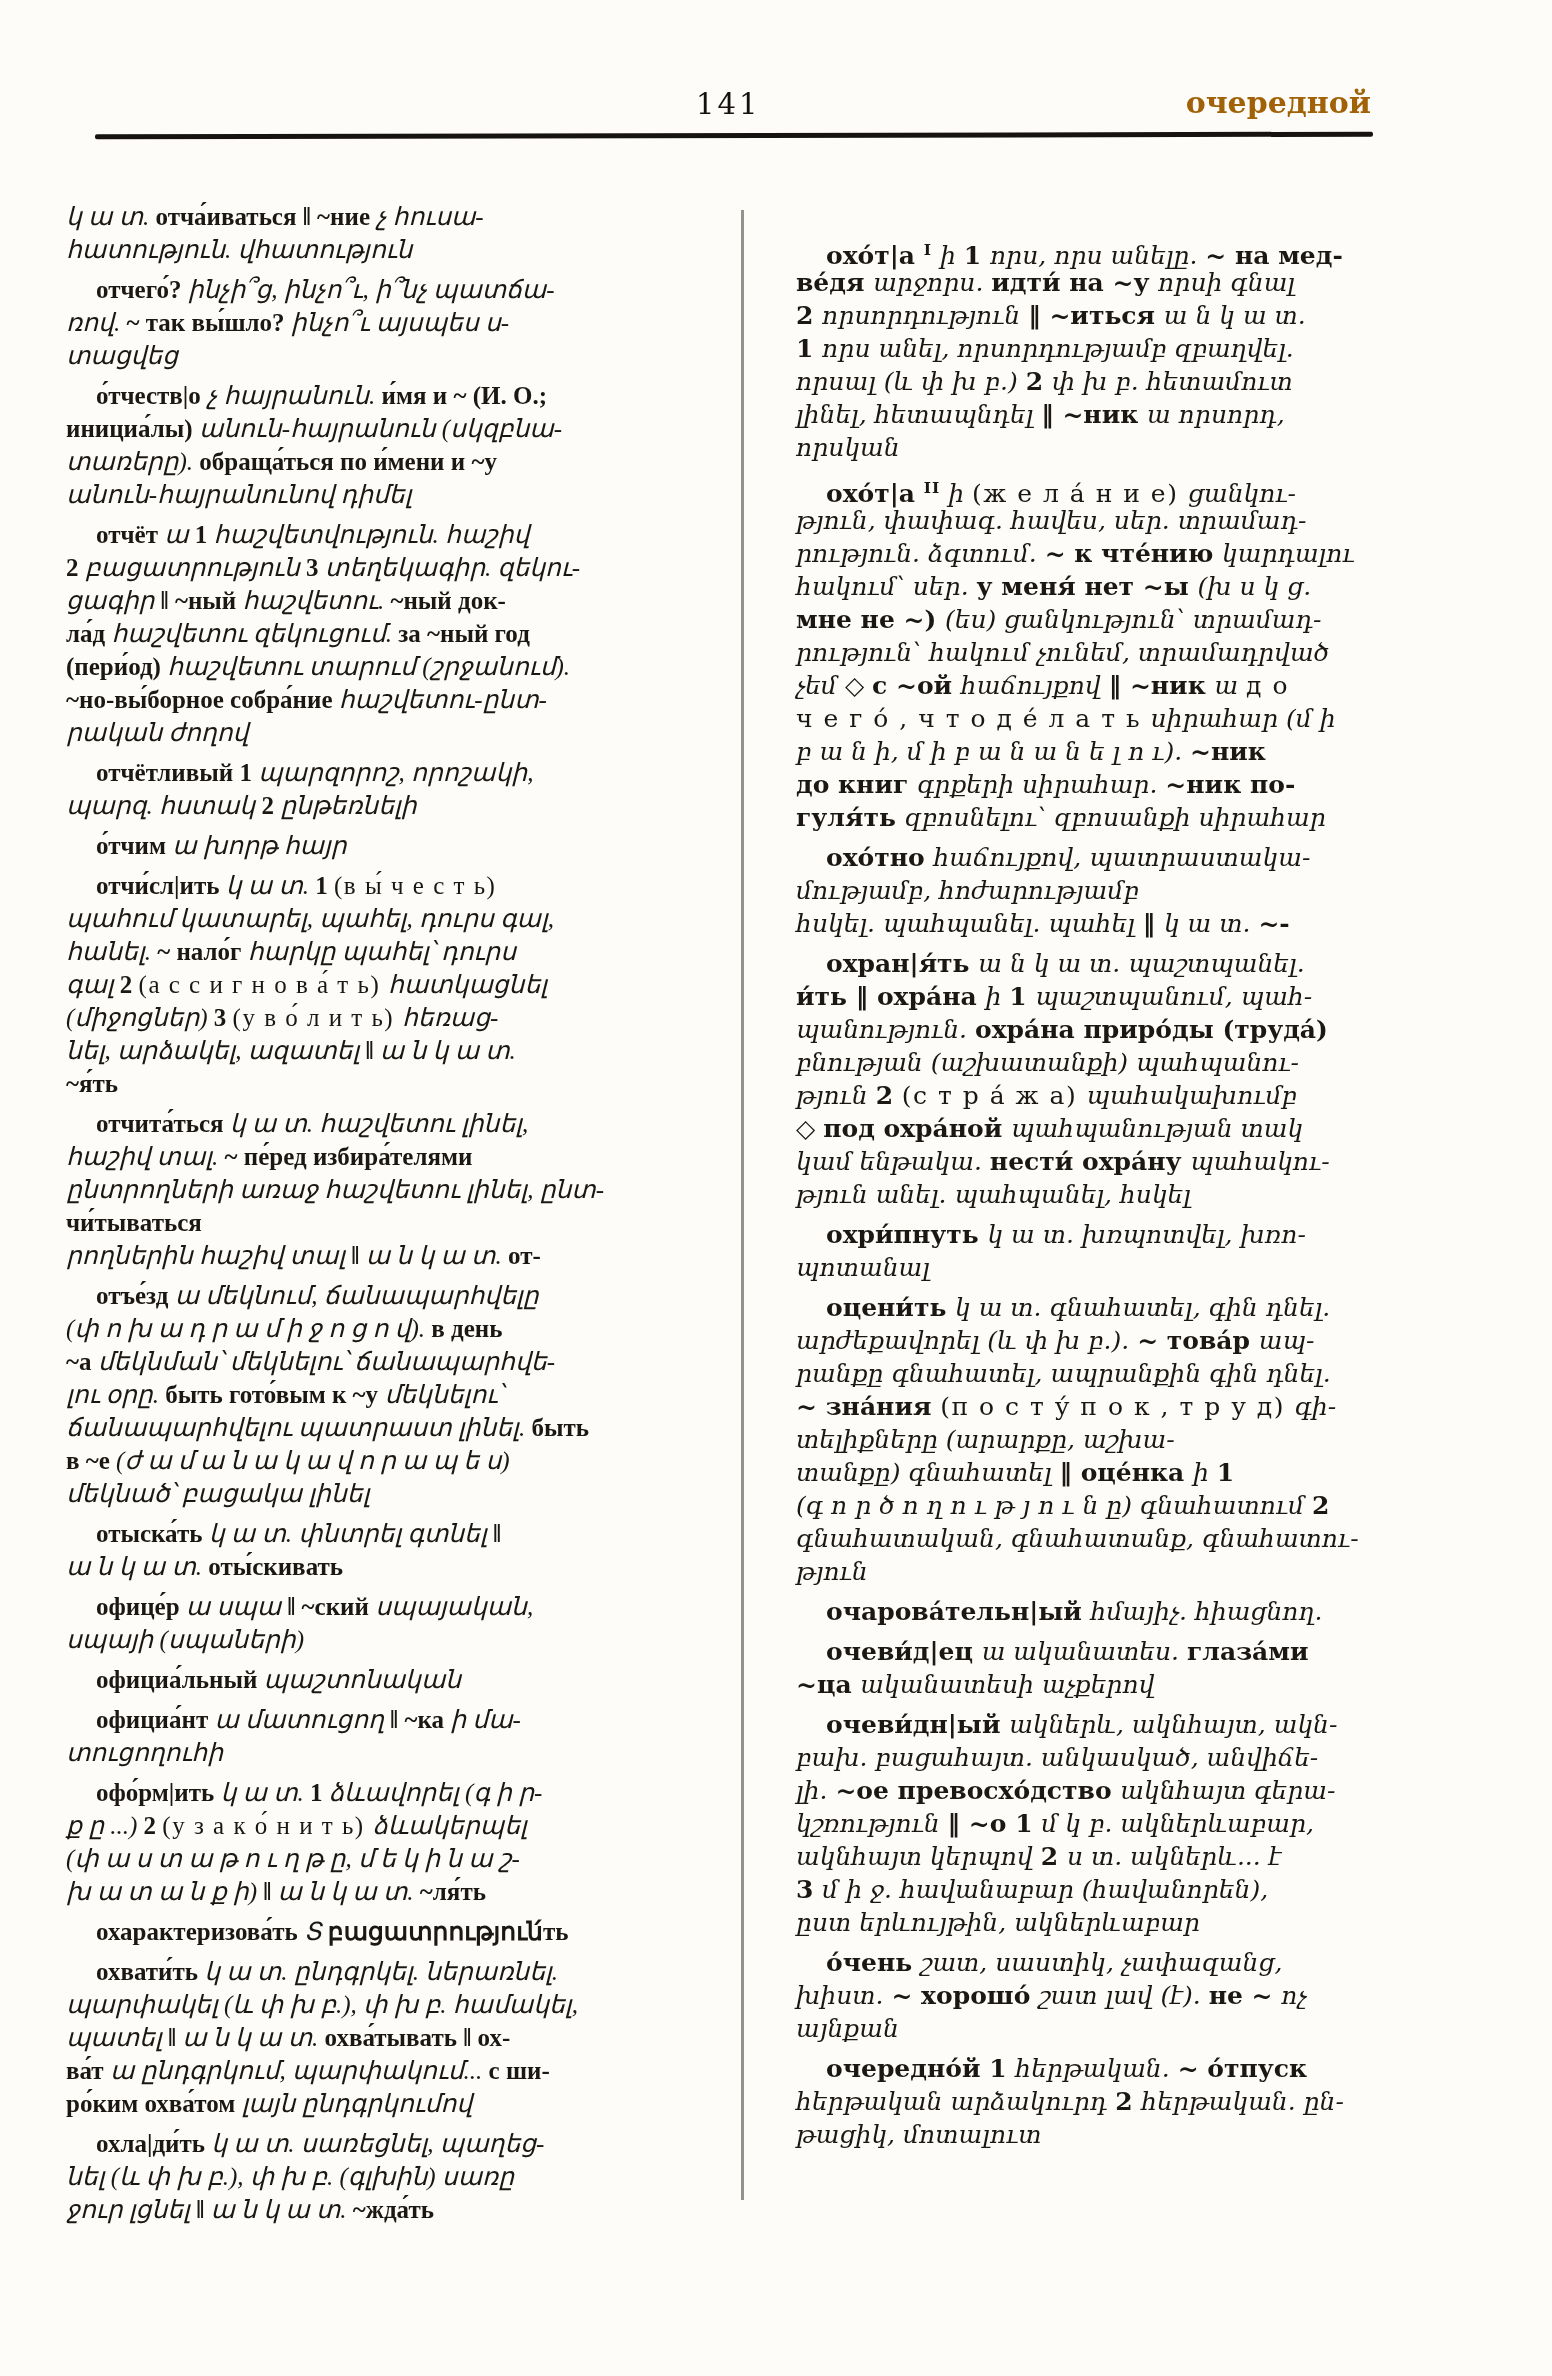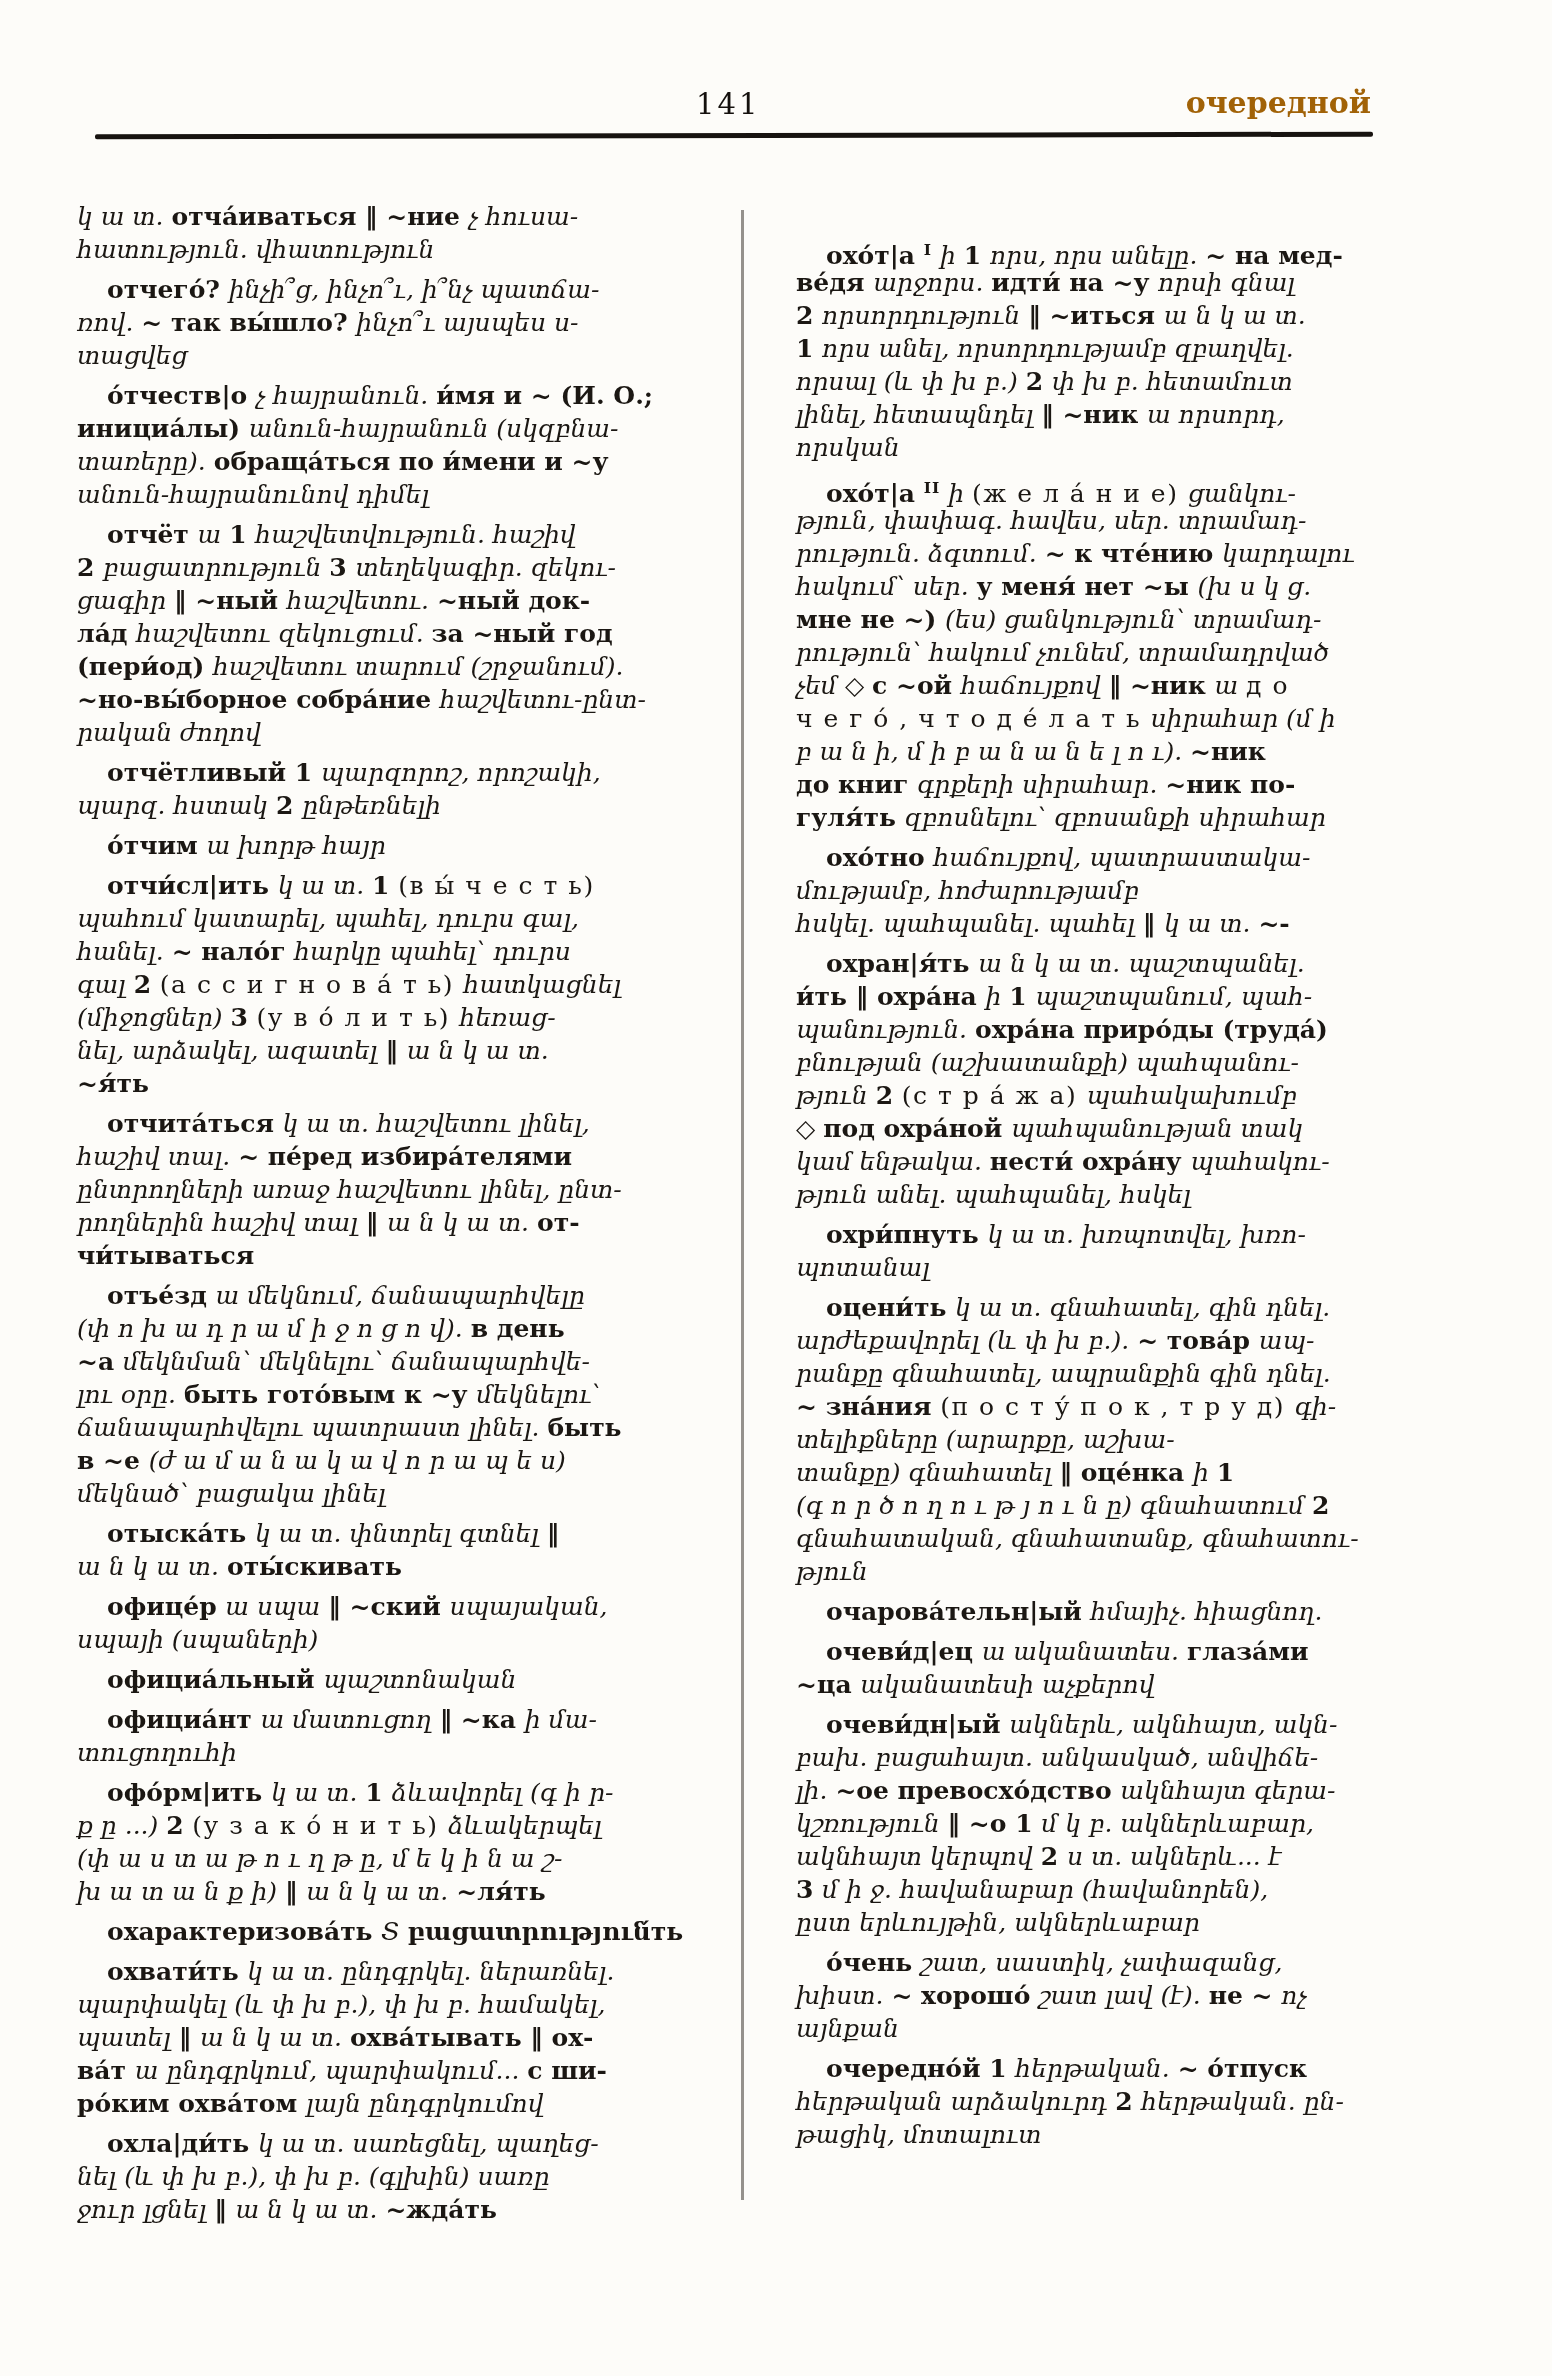--- a/index.html
+++ b/index.html
@@ -26,21 +26,21 @@
   }
   .gutter{
     position:absolute;left:741px;top:210px;width:3px;height:1990px;
     background:rgba(45,38,32,0.5);
   }
   .col{
     position:absolute;top:200px;
     font-size:25px;line-height:33px;
     white-space:nowrap;color:#1b1713;
   }
-  #col-left{left:77px;width:642px;}
+  #col-left{left:66px;width:642px;font-family:Liberation Serif, serif;}
   #col-right{left:796px;width:604px;margin-top:33px;}
   .line{height:33px;}
   .line.para{padding-left:30px;margin-top:7px;}
   .line.para:first-child{margin-top:0;}
   .run-b{font-weight:bold;font-style:normal;}
   .run-i{font-style:italic;}
   .run-s{font-weight:normal;letter-spacing:1.5px;}
   .run-u{font-weight:bold;font-size:0.62em;vertical-align:super;letter-spacing:1px;}
 </style>
 </head>
@@ -74,22 +74,22 @@
       <div class="line para"><span class="run-b">отчи́сл|ить </span><span class="run-i">կ ա տ. </span><span class="run-b">1 </span><span class="run-s">(в ы́ ч е с т ь)</span></div>
       <div class="line"><span class="run-i">պահում կատարել, պահել, դուրս գալ,</span></div>
       <div class="line"><span class="run-i">հանել. </span><span class="run-b">~ нало́г </span><span class="run-i">հարկը պահել՝ դուրս</span></div>
       <div class="line"><span class="run-i">գալ </span><span class="run-b">2 </span><span class="run-s">(а с с и г н о в а́ т ь) </span><span class="run-i">հատկացնել</span></div>
       <div class="line"><span class="run-i">(միջոցներ) </span><span class="run-b">3 </span><span class="run-s">(у в о́ л и т ь) </span><span class="run-i">հեռաց-</span></div>
       <div class="line"><span class="run-i">նել, արձակել, ազատել </span><span class="run-b">‖ </span><span class="run-i">ա ն կ ա տ.</span></div>
       <div class="line"><span class="run-b">~я́ть</span></div>
       <div class="line para"><span class="run-b">отчита́ться </span><span class="run-i">կ ա տ. հաշվետու լինել,</span></div>
       <div class="line"><span class="run-i">հաշիվ տալ. </span><span class="run-b">~ пе́ред избира́телями</span></div>
       <div class="line"><span class="run-i">ընտրողների առաջ հաշվետու լինել, ընտ-</span></div>
+      <div class="line"><span class="run-b">чи́тываться</span></div>
       <div class="line"><span class="run-i">րողներին հաշիվ տալ </span><span class="run-b">‖ </span><span class="run-i">ա ն կ ա տ. </span><span class="run-b">от-</span></div>
-      <div class="line"><span class="run-b">чи́тываться</span></div>
       <div class="line para"><span class="run-b">отъе́зд </span><span class="run-i">ա մեկնում, ճանապարհվելը</span></div>
       <div class="line"><span class="run-i">(փ ո խ ա դ ր ա մ ի ջ ո ց ո վ). </span><span class="run-b">в день</span></div>
       <div class="line"><span class="run-b">~а </span><span class="run-i">մեկնման՝ մեկնելու՝ ճանապարհվե-</span></div>
       <div class="line"><span class="run-i">լու օրը. </span><span class="run-b">быть гото́вым к ~у </span><span class="run-i">մեկնելու՝</span></div>
       <div class="line"><span class="run-i">ճանապարհվելու պատրաստ լինել. </span><span class="run-b">быть</span></div>
       <div class="line"><span class="run-b">в ~е </span><span class="run-i">(ժ ա մ ա ն ա կ ա վ ո ր ա պ ե ս)</span></div>
       <div class="line"><span class="run-i">մեկնած՝ բացակա լինել</span></div>
       <div class="line para"><span class="run-b">отыска́ть </span><span class="run-i">կ ա տ. փնտրել գտնել </span><span class="run-b">‖</span></div>
       <div class="line"><span class="run-i">ա ն կ ա տ. </span><span class="run-b">оты́скивать</span></div>
       <div class="line para"><span class="run-b">офице́р </span><span class="run-i">ա սպա </span><span class="run-b">‖ ~ский </span><span class="run-i">սպայական,</span></div>

